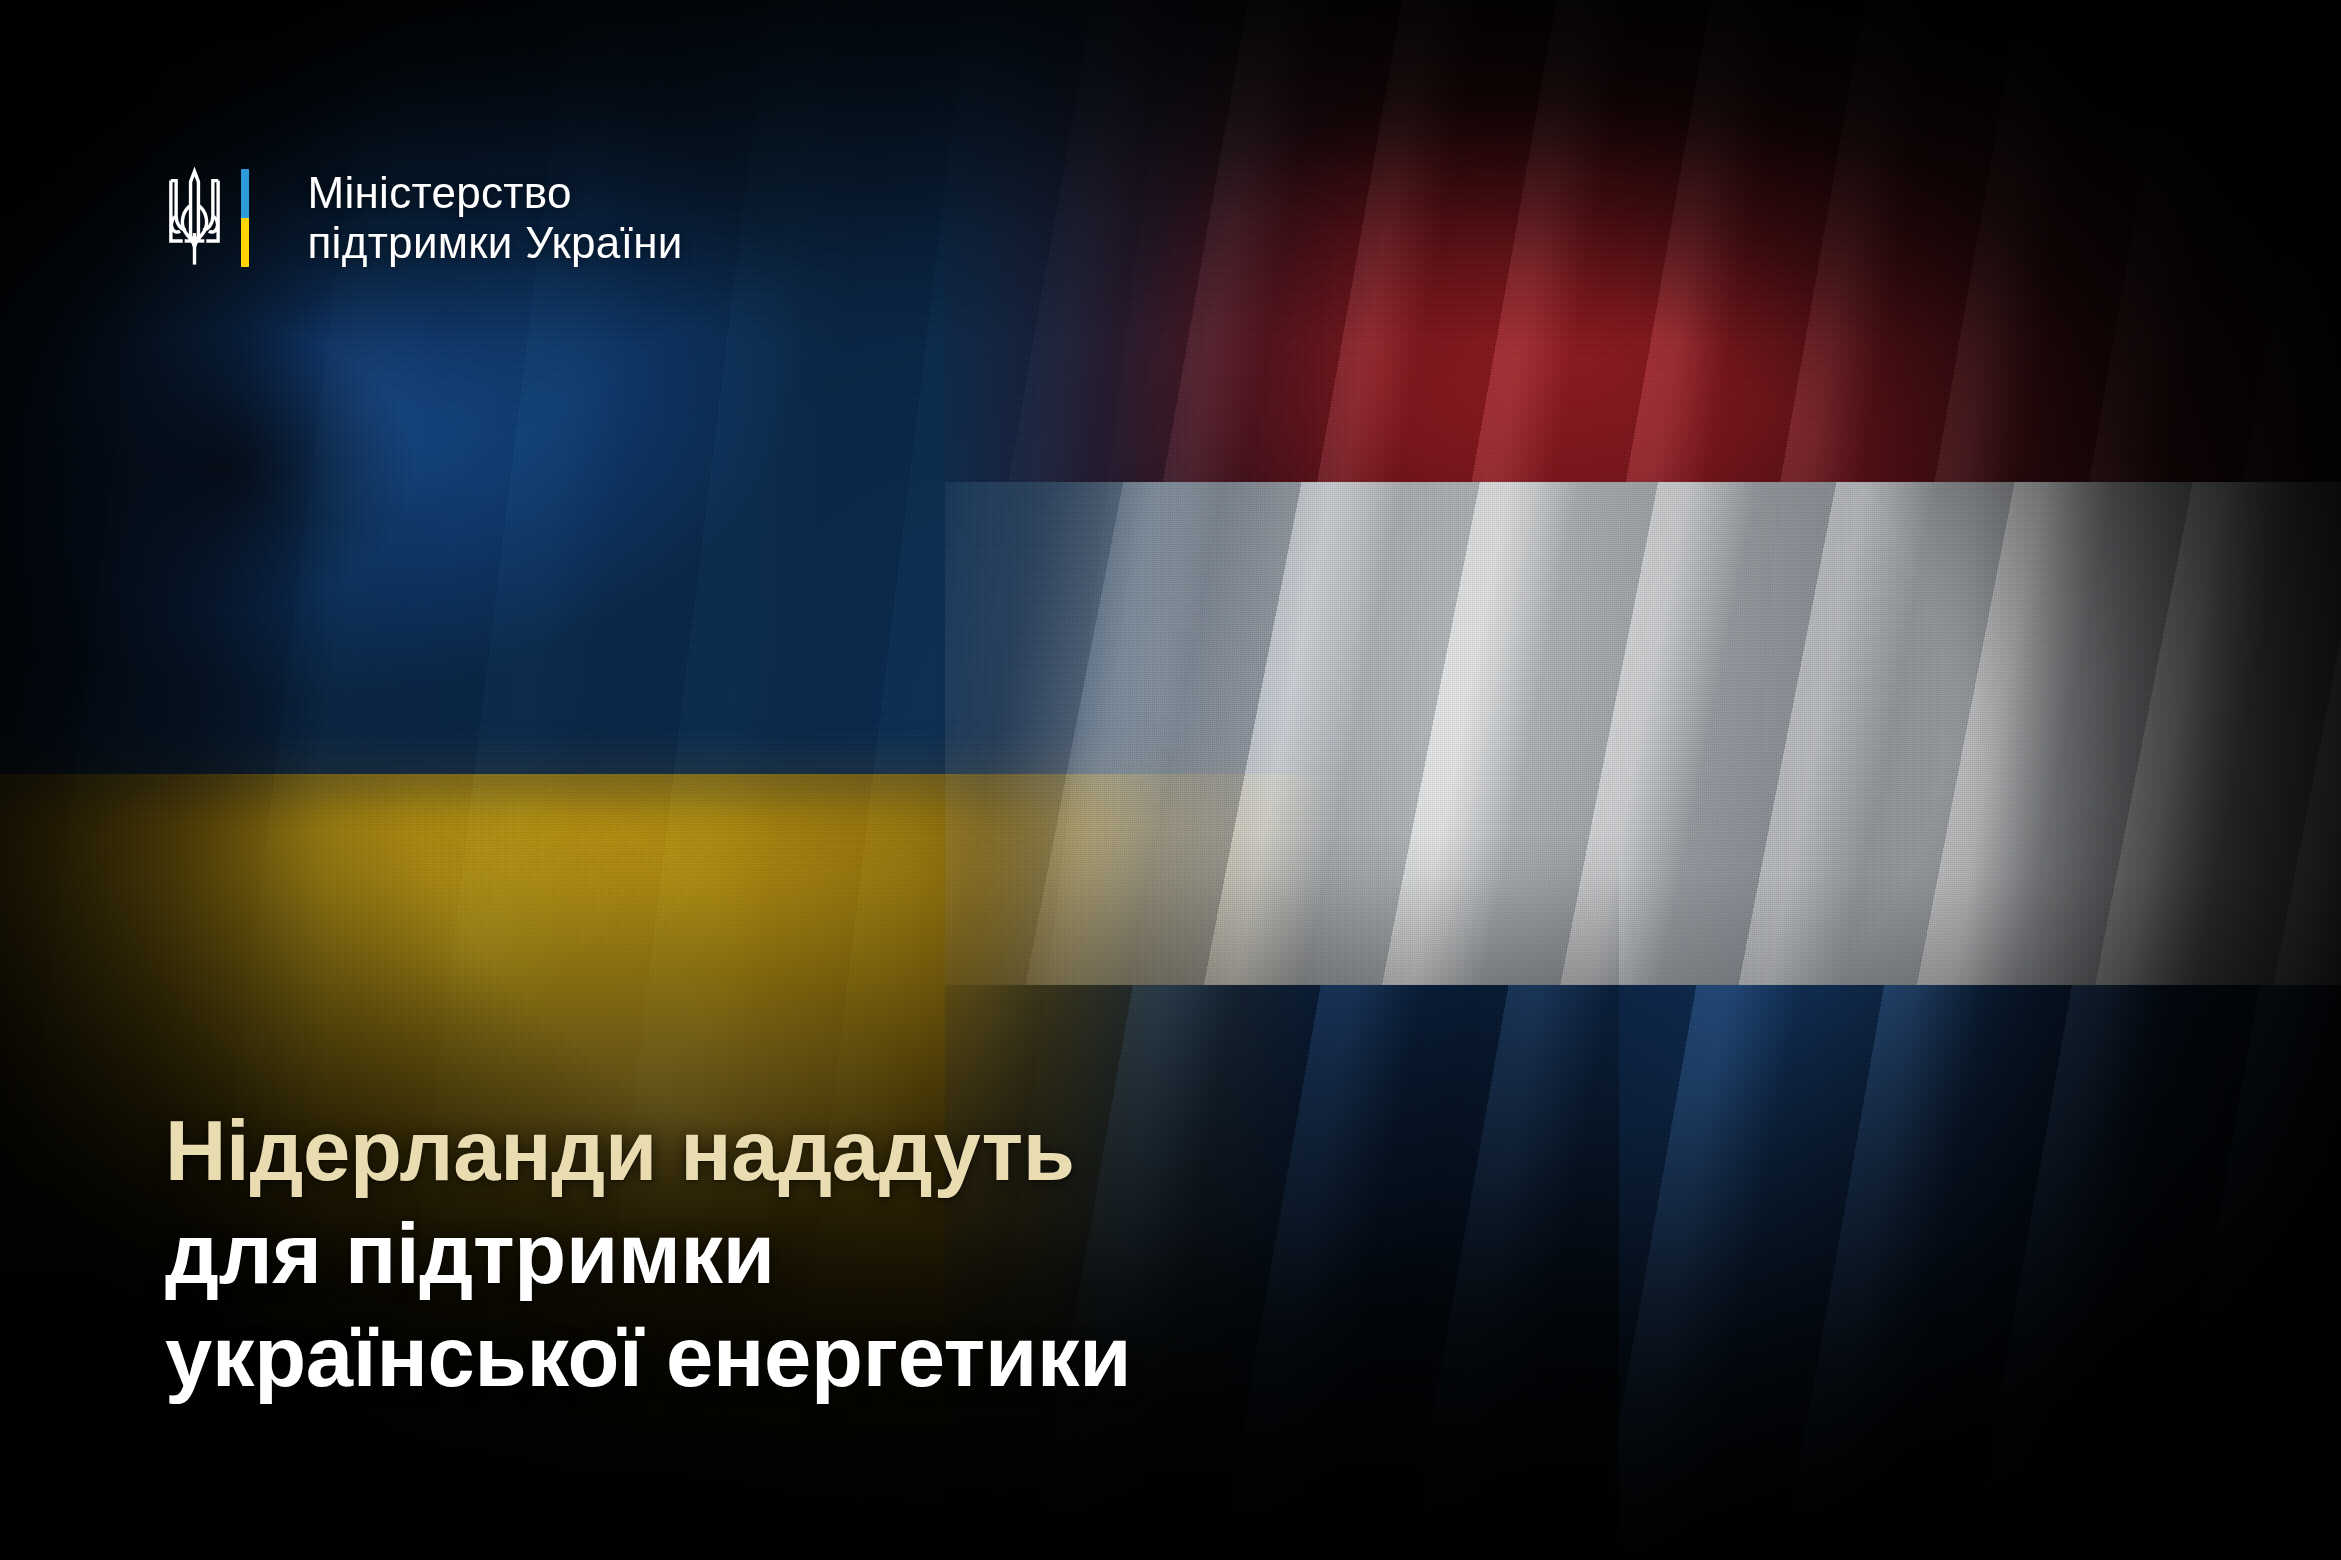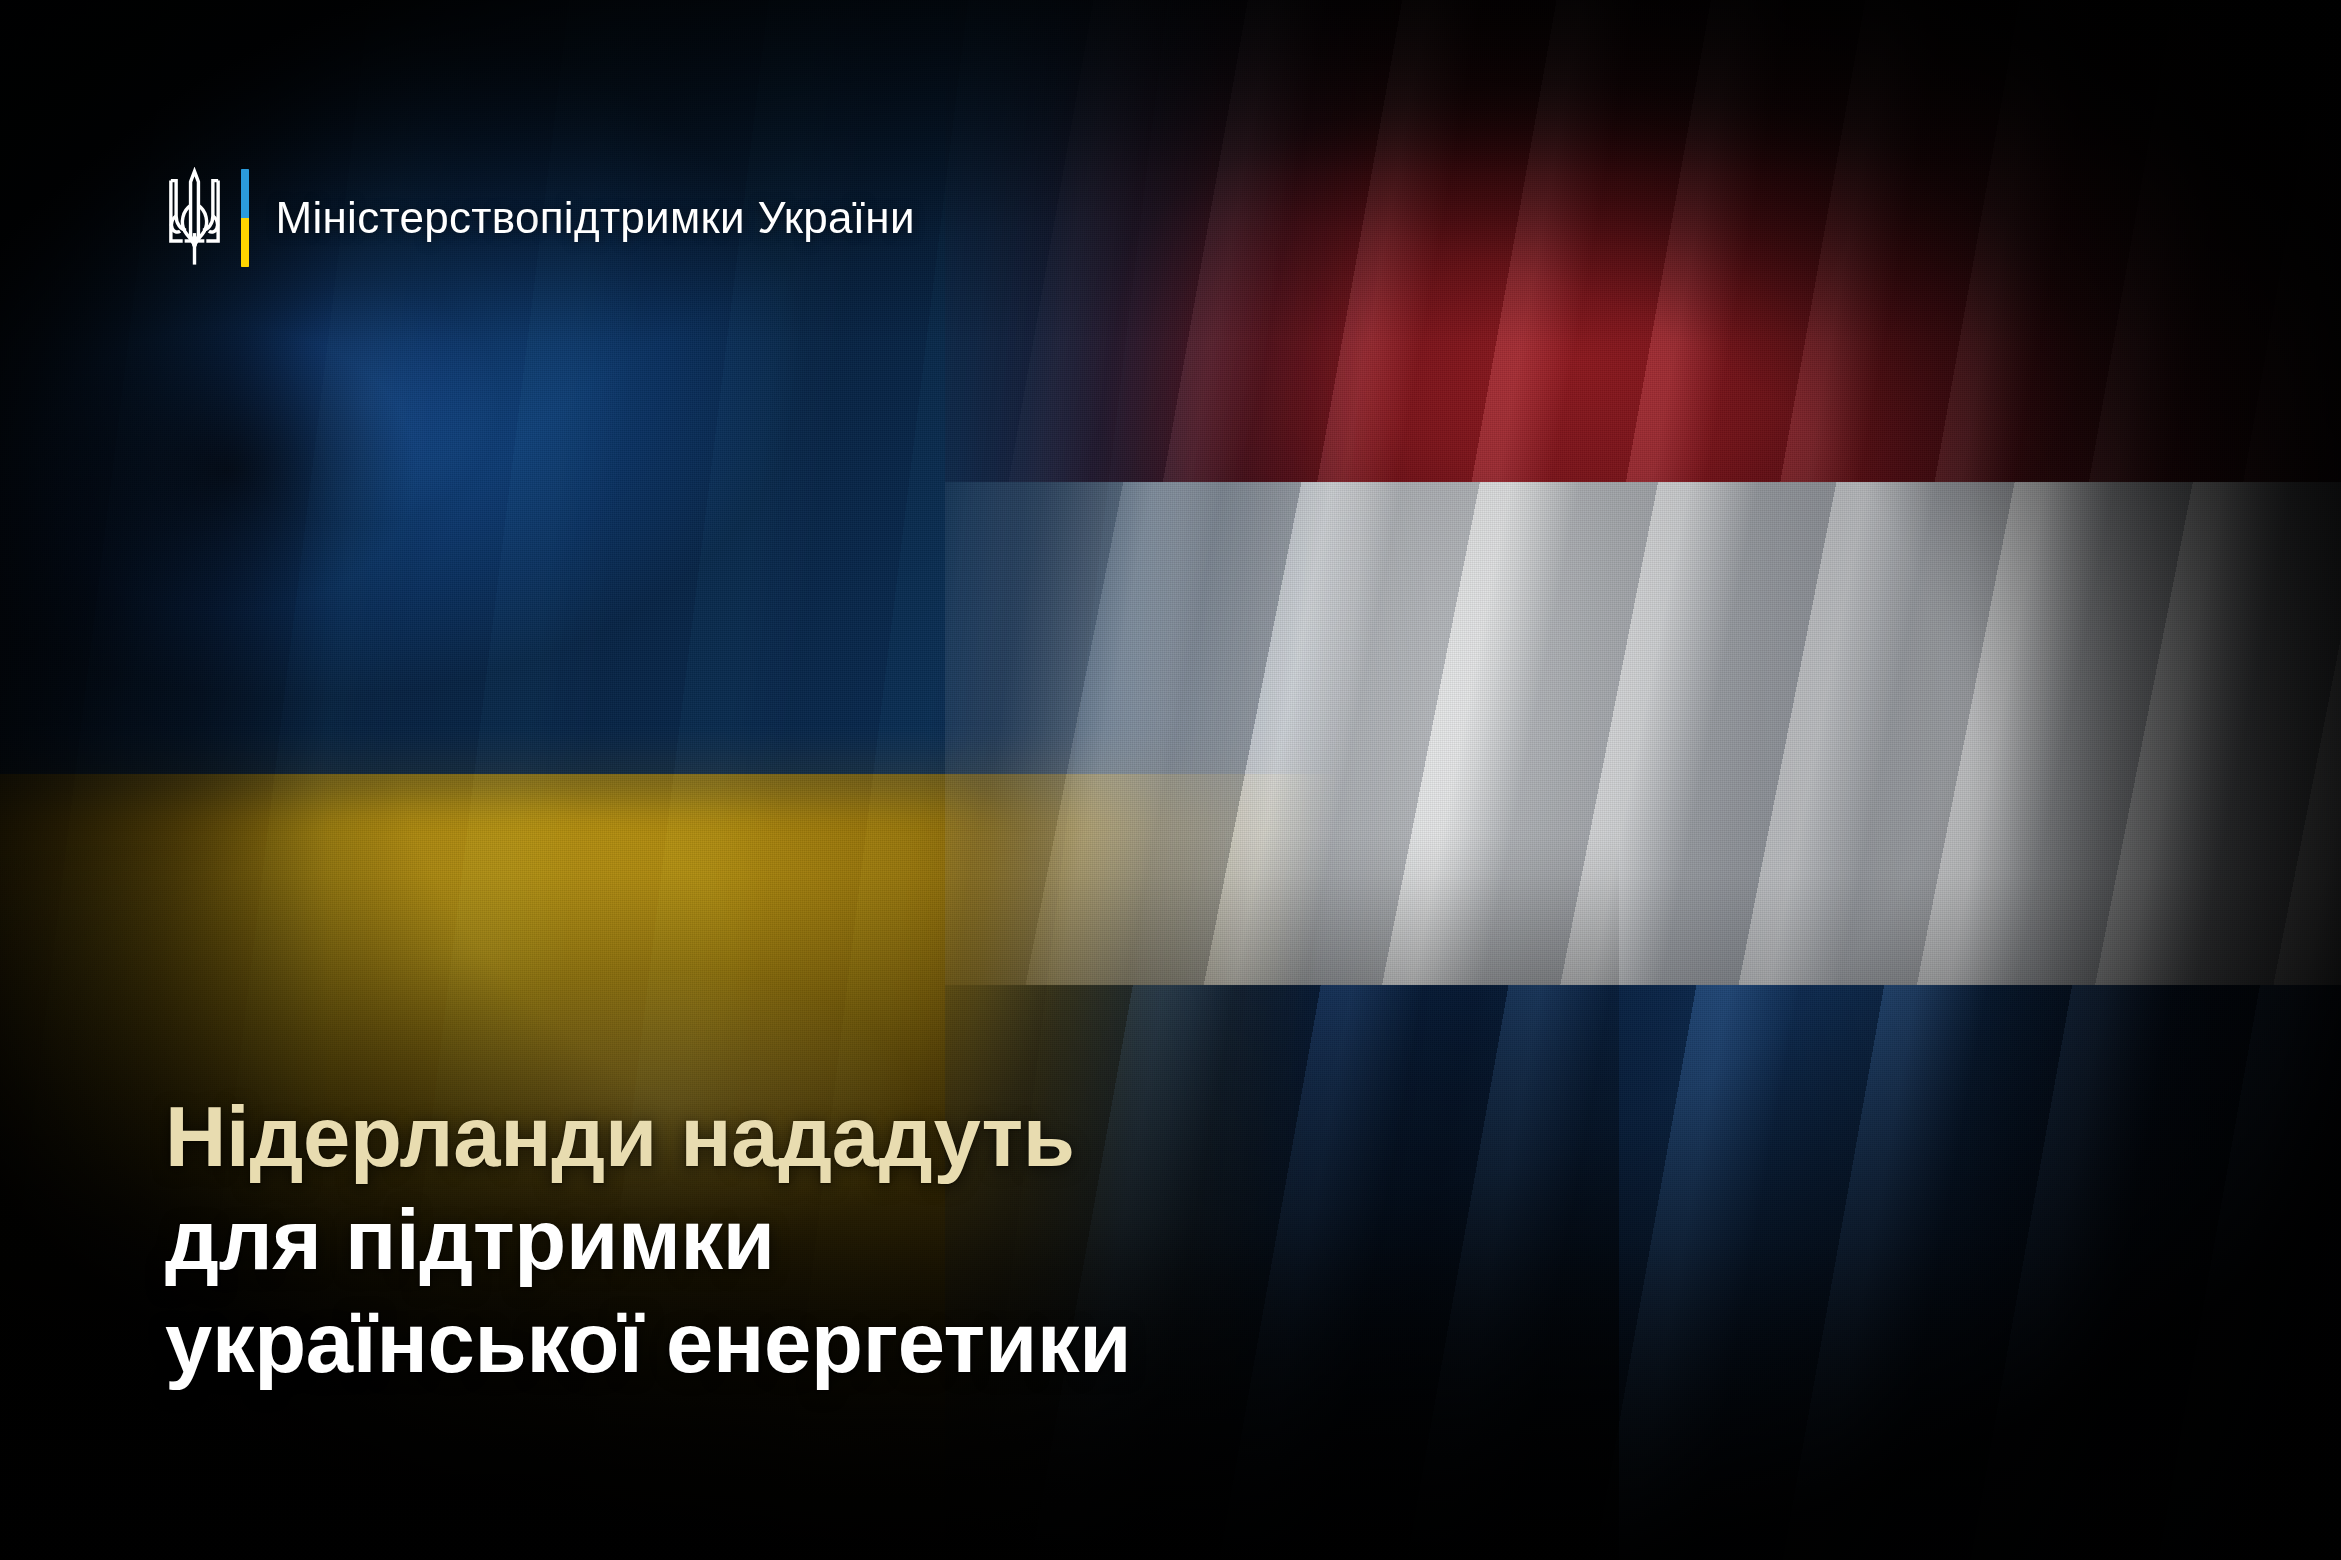--- a/index.html
+++ b/index.html
@@ -162,35 +162,35 @@
   .trident { width:63px; height:102px; display:block; flex:0 0 auto; }
   .logo-rule {
     width:8.6px; height:98px;
     margin-left:14.5px; margin-right:26.4px;
     flex:0 0 auto;
     display:flex; flex-direction:column;
     border-radius:0.7px; overflow:hidden;
   }
   .rule-blue  { flex:1 1 50%; background:#2B9BDC; }
   .rule-yellow{ flex:1 1 50%; background:#FFD400; }
-  .logo-words { display:flex; flex-direction:row; }
+  .logo-words { display:flex; flex-direction:column;margin-left:32px; }
   .logo-line {
     color:#ffffff;
     font-size:44px;
     line-height:50px;
     font-weight:400;
     letter-spacing:0.3px;
     white-space:nowrap;
     text-shadow:0 1.3px 10.6px rgba(0,0,0,.55);
   }
 
   
   .headline {
     position:absolute;
-    left:165px; bottom:167px;
+    left:165px; bottom:153px;
     z-index:6;
     display:flex; flex-direction:column;
   }
   .hl-line {
     font-weight:700;
     font-size:85px;
     line-height:103px;
     letter-spacing:-0.3px;
     white-space:nowrap;
     text-shadow:0 2.6px 17px rgba(0,0,0,.60), 0 0.7px 2.6px rgba(0,0,0,.45);

